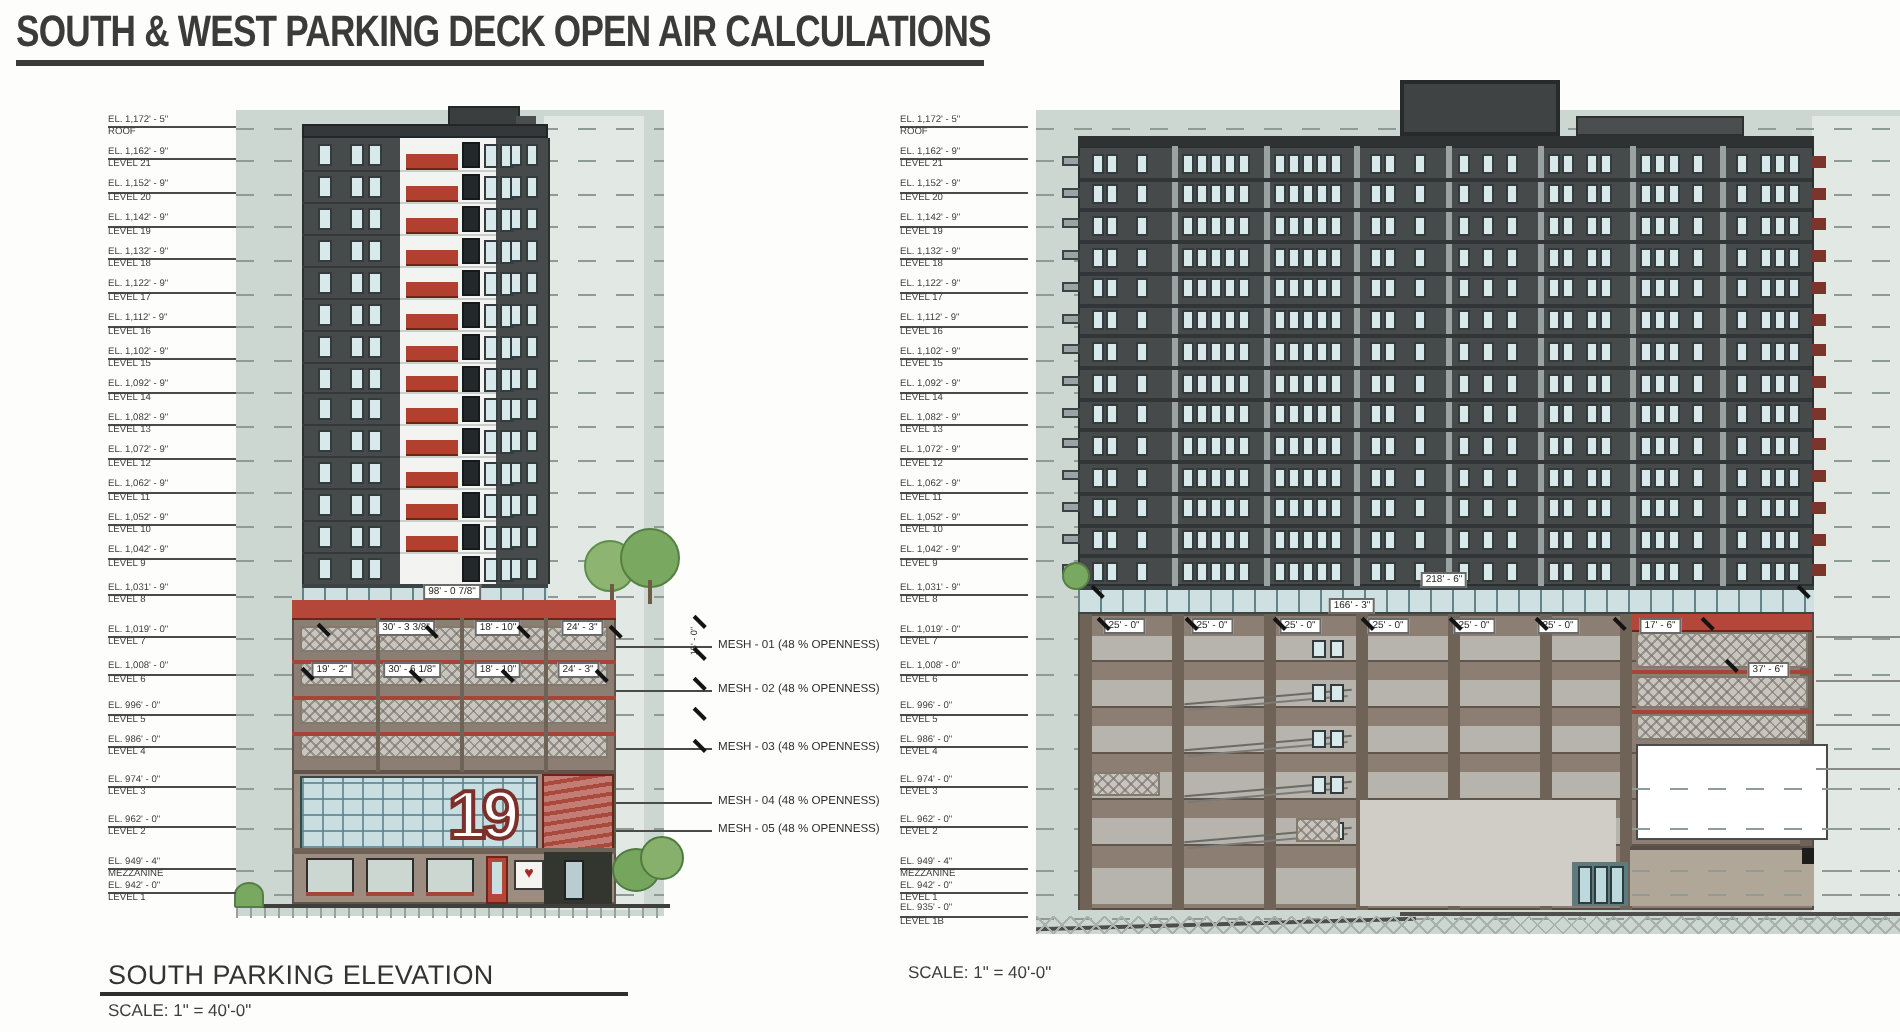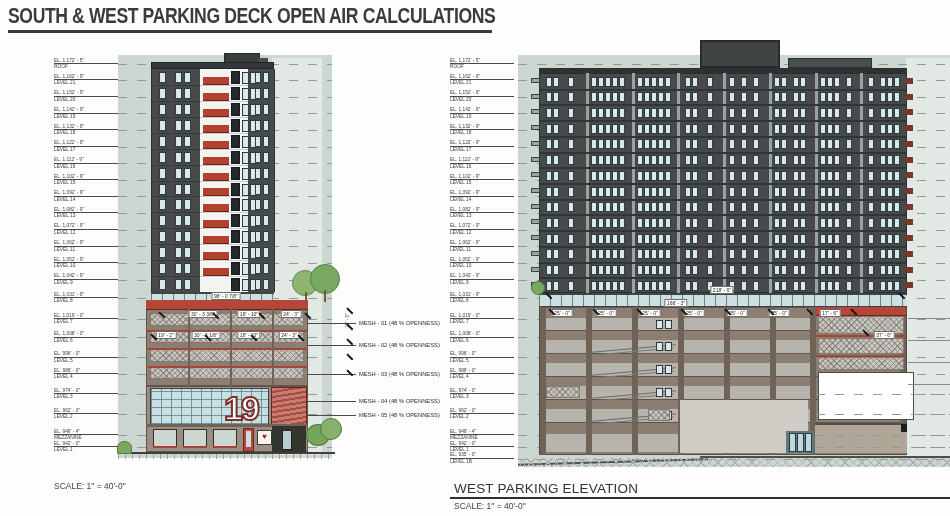--- a/index.html
+++ b/index.html
@@ -1091,19 +1091,19 @@
       <div class="tick" style="position: absolute; left: 724px; top: 311px;"></div>
       <div class="tick" style="position: absolute; left: 767px; top: 311px;"></div>
       <div class="tick" style="position: absolute; left: 806px; top: 311px;"></div>
       <div class="tick" style="position: absolute; left: 850px; top: 311px;"></div>
       <div class="tick" style="position: absolute; left: 862px; top: 332px;"></div>
       <div class="tick" style="position: absolute; left: 545px; top: 295px;"></div>
       <div class="tick" style="position: absolute; left: 898px; top: 295px;"></div>
     </div>
 
   <div class="abs" style="left:50px;top:479px;">
+    <div class="vt-name" style="min-width:250px;">SOUTH PARKING ELEVATION</div>
     <div class="vt-scale">SCALE:  1" = 40'-0"</div>
   </div>
   <div class="abs" style="left:450px;top:479px;">
-    <div class="vt-name" style="min-width:486px;">WEST PARKING ELEVATION</div>
     <div class="vt-scale">SCALE:  1" = 40'-0"</div>
   </div>
 </div>
 
 </body></html>

